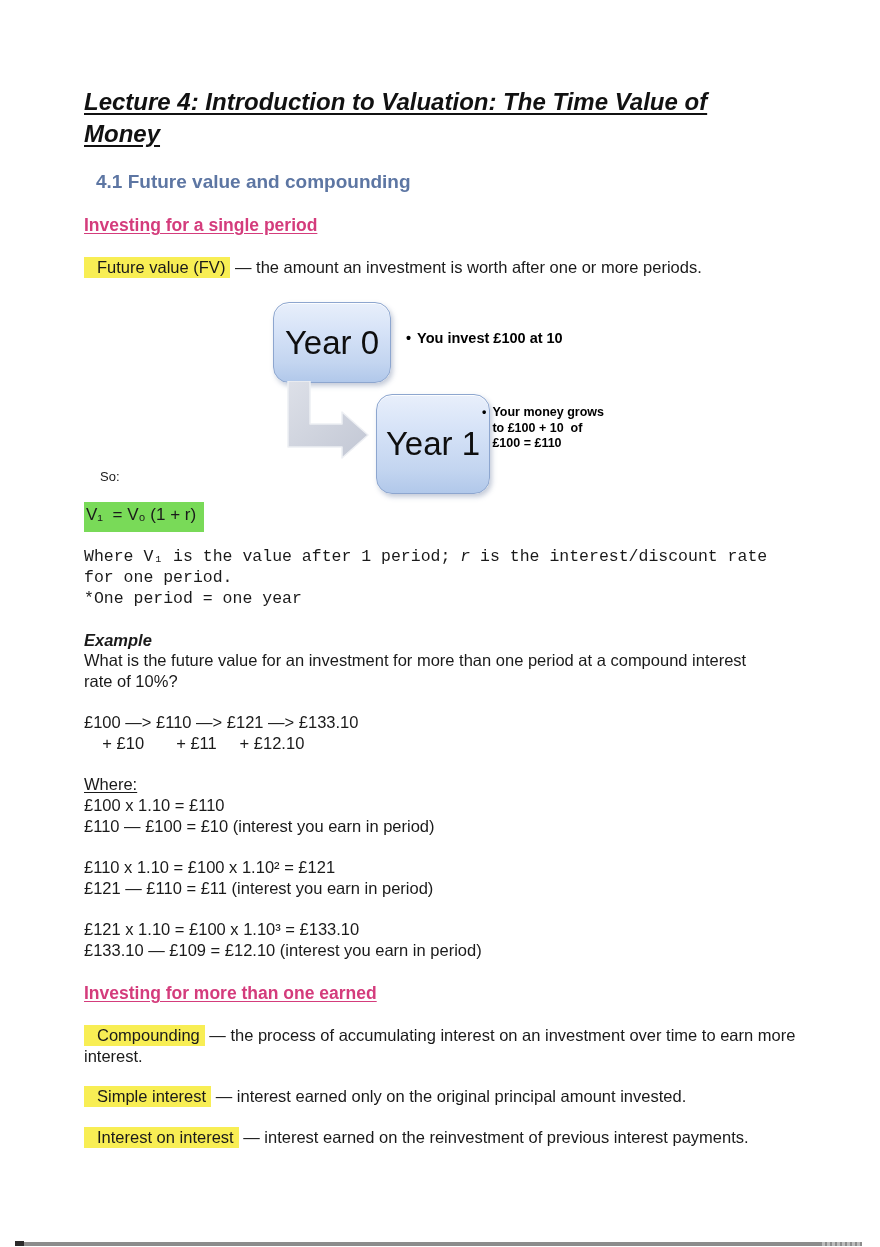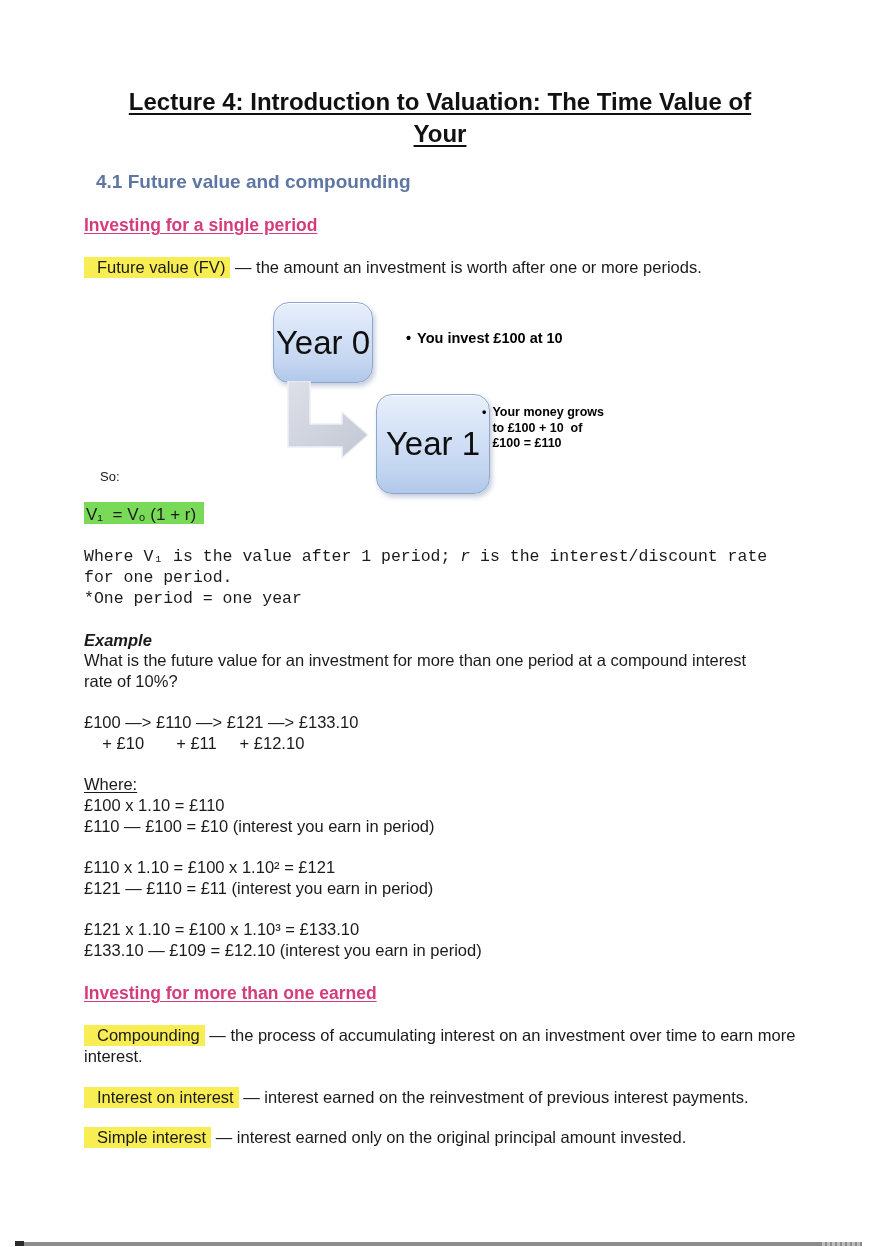--- a/index.html
+++ b/index.html
@@ -10,21 +10,21 @@
     height: 1247px;
     margin: 0 auto;
     background: #ffffff;
     font-family: "Liberation Sans", "DejaVu Sans", sans-serif;
     color: #1a1a1a;
     overflow: hidden;
   }
   .content { padding: 86px 84px 0 84px; }
 
   .doc-title {
-    text-align: center;
+    font-style: italic;
     font-size: 24px;
     line-height: 32px;
     color: #111;
   }
   .doc-title .t-line {
     display: inline;
     text-decoration: underline;
     text-underline-offset: 3px;
   }
 
@@ -47,38 +47,38 @@
   p.body-line { margin-top: 21px; font-size: 16.5px; line-height: 21px; }
 
   mark.hl-yellow {
     background: var(--highlight-yellow, #f8ee54);
     color: inherit;
     padding: 1px 5px 2px 13px;
   }
   mark.hl-green {
     background: var(--highlight-green, #79da58);
     color: inherit;
-    padding: 3px 8px 0 2px;
+    padding: 3px 8px 8px 2px;
     font-size: 17px;
     white-space: pre;
   }
 
   
   .diagram { position: relative; height: 172px; margin-top: 12px; }
   .year-box {
     position: absolute;
     border-radius: 16px;
     border: 1px solid #8da6cf;
     background: linear-gradient(180deg, #e8effb 0%, #d5e2f7 38%, #c3d5f0 76%, #b1c8ea 100%);
     box-shadow: 2px 3px 5px rgba(125,140,170,0.45), inset 0 1px 0 rgba(255,255,255,0.85);
     display: flex; align-items: center; justify-content: center;
     font-size: 33px;
     color: #0f0f0f;
   }
-  .year0 { left: 189px; top: 12px;  width: 100px; height: 81px; }
+  .year0 { left: 189px; top: 12px;  width: 118px; height: 81px; }
   .year1 { left: 292px; top: 104px; width: 114px; height: 100px; }
   .elbow-arrow { position: absolute; left: 202px; top: 91px; width: 84px; height: 80px; }
   .diag-bullet { position: absolute; display: flex; color: #000; }
   .diag-bullet .dot { margin-right: 6px; }
   .bullet0 { left: 322px; top: 40px; font-size: 14.5px; font-weight: 600; }
   .bullet1 { left: 398px; top: 115px; font-size: 12.5px; line-height: 15.5px; font-weight: 600; }
   .bullet1 .lines span { display: block; white-space: pre; }
 
   .so-line { margin-top: 4px; font-size: 13px; line-height: 21px; margin-left: 16px; }
   .formula-line { margin-top: 16px; line-height: 24px; }
@@ -120,21 +120,21 @@
   }
 </style>
 </head>
 <body>
 
 <div class="page">
   <div class="content">
 
     <h1 class="doc-title">
       <span class="t-line">Lecture 4: Introduction to Valuation: The Time Value of</span><br>
-      <span class="t-line">Your</span>
+      <span class="t-line">Money</span>
     </h1>
 
     <h2 class="section-heading">4.1 Future value and compounding</h2>
 
     <h3 class="pink-subheading">Investing for a single period</h3>
 
     <p class="body-line"><mark class="hl-yellow">Future value (FV)</mark><span> — the amount an investment is worth after one or more periods.</span></p>
 
     <div class="diagram">
       <div class="year-box year0">Year 0</div>
@@ -195,23 +195,23 @@
 
     <div class="calc-group gap">
       <div>£121 x 1.10 = £100 x 1.10³ = £133.10</div>
       <div>£133.10 — £109 = £12.10 (interest you earn in period)</div>
     </div>
 
     <h3 class="pink-subheading">Investing for more than one earned</h3>
 
     <p class="def-para"><mark class="hl-yellow">Compounding</mark><span> — the process of accumulating interest on an investment over time to earn more interest.</span></p>
 
+    <p class="def-para m19"><mark class="hl-yellow">Simple interest</mark><span> — interest earned only on the original principal amount invested.</span></p>
+
     <p class="def-para m20"><mark class="hl-yellow">Interest on interest</mark><span> — interest earned on the reinvestment of previous interest payments.</span></p>
-
-    <p class="def-para m19"><mark class="hl-yellow">Simple interest</mark><span> — interest earned only on the original principal amount invested.</span></p>
 
   </div>
 
   <div class="bottom-bar">
     <span class="left-cap"></span>
     <span class="watermark"></span>
   </div>
 </div>
 
 </body></html>

